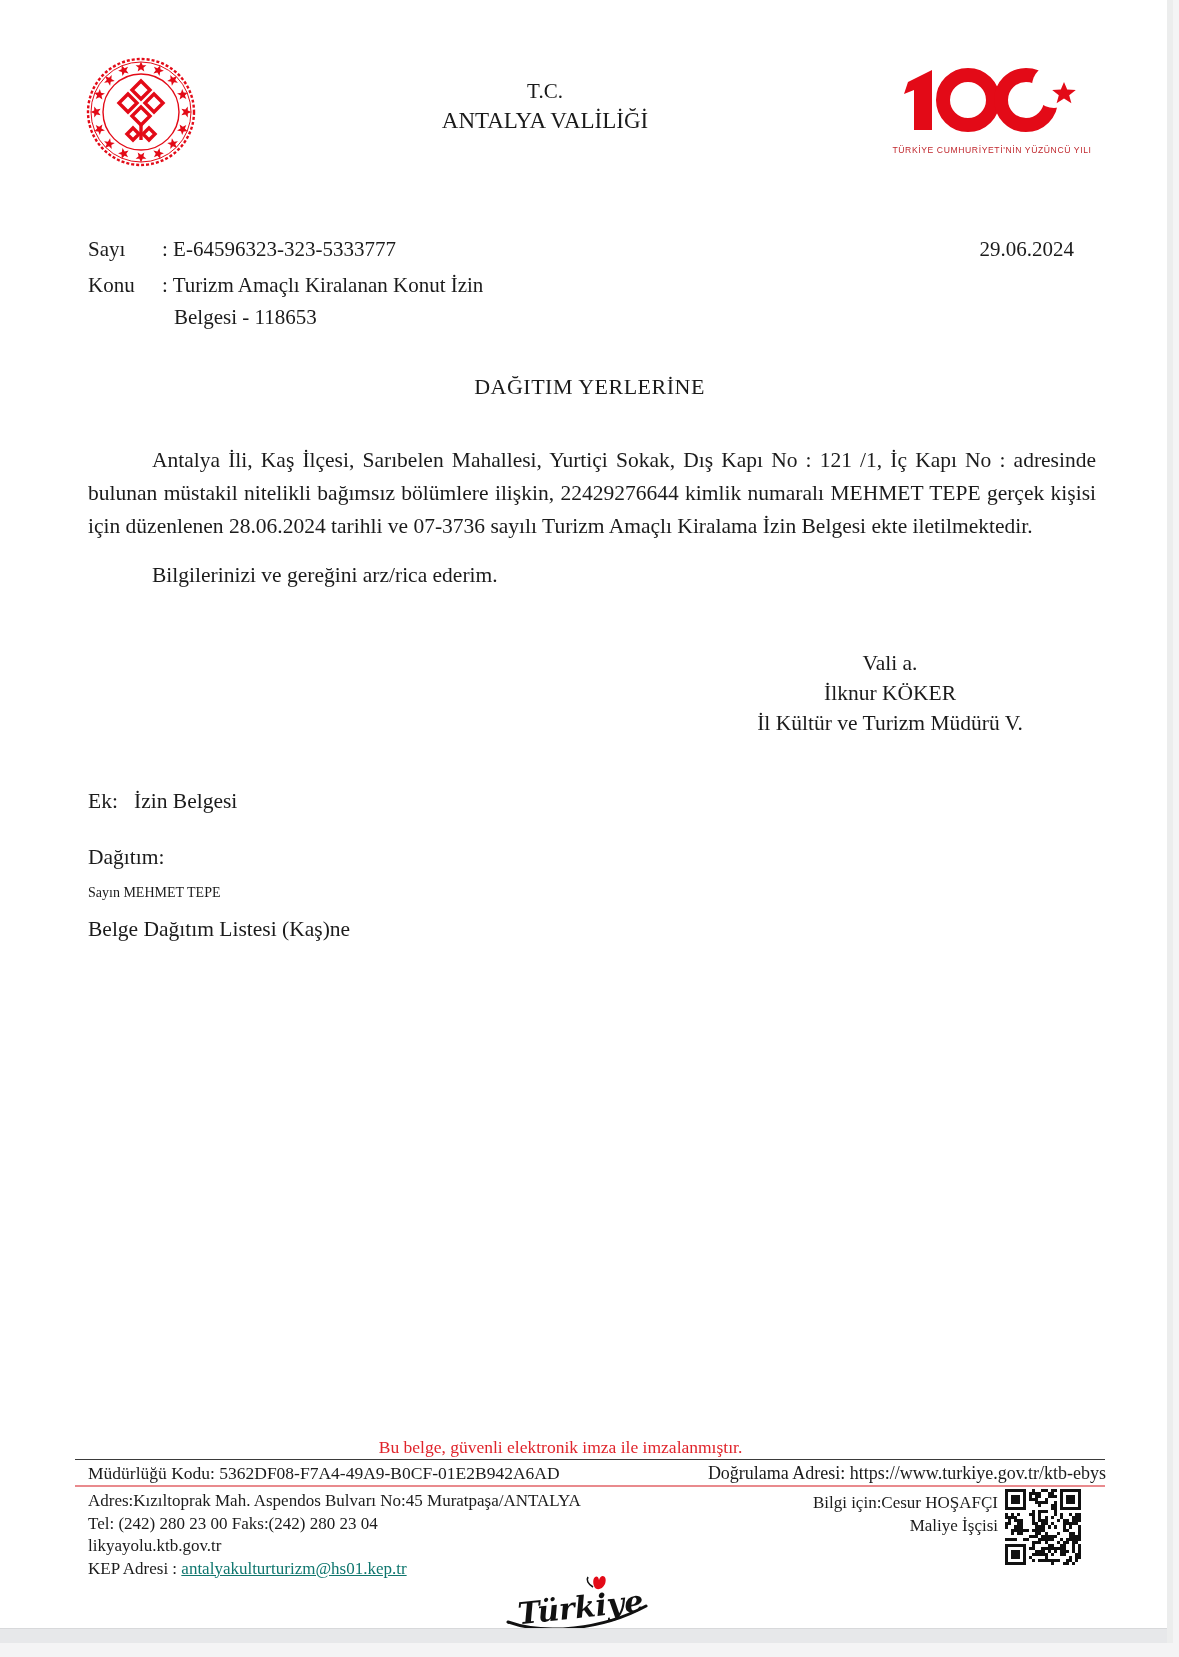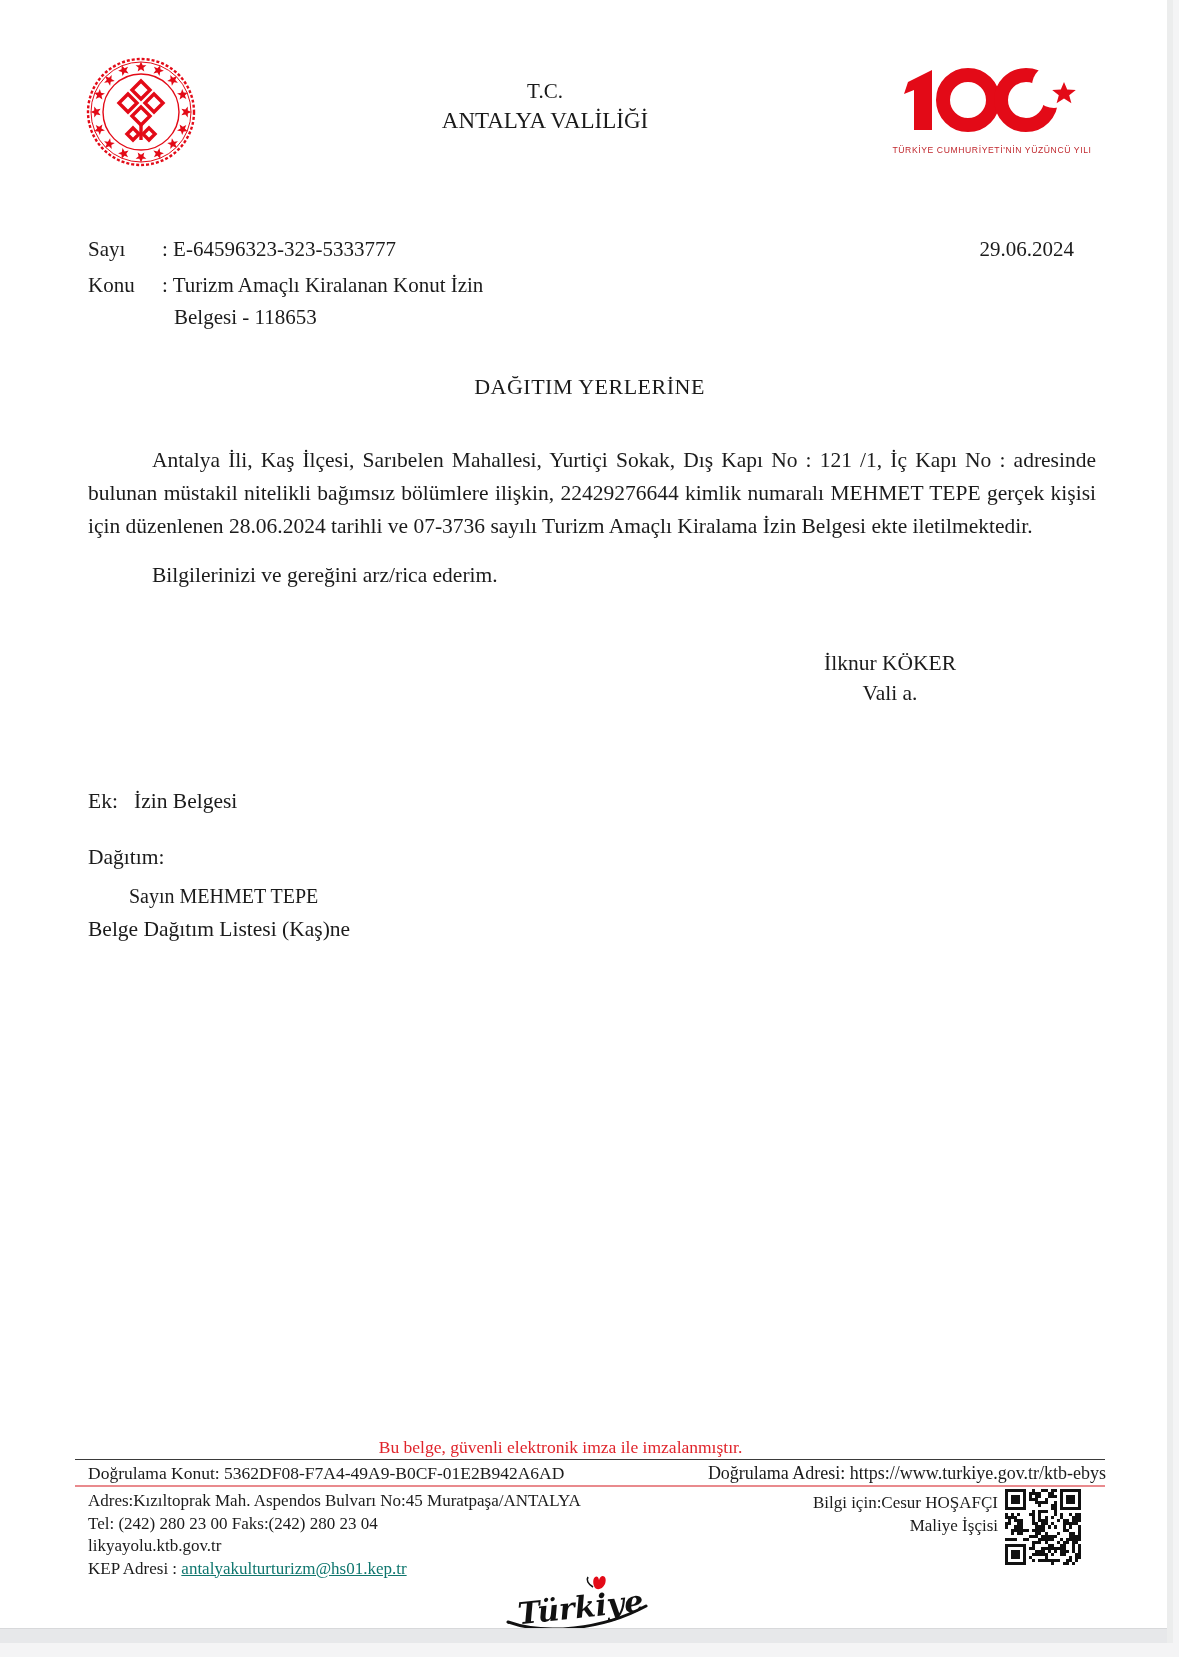--- a/index.html
+++ b/index.html
@@ -36,21 +36,21 @@
   
   .recipient-heading{position:absolute;left:0;top:374px;width:1179px;text-align:center;font-size:22px;letter-spacing:.5px;}
   .body-par{position:absolute;left:88px;top:444px;width:1008px;font-size:21.5px;line-height:33px;text-align:justify;text-indent:64px;margin:0;}
   .body-par2{position:absolute;left:88px;top:563px;width:1008px;font-size:21.5px;text-indent:64px;margin:0;}
 
   .signature{position:absolute;left:600px;top:648px;width:580px;text-align:center;font-size:21.5px;line-height:30px;}
 
   .ek-row{position:absolute;left:88px;top:789px;font-size:21.5px;}
   .ek-label{display:inline-block;width:46px;}
   .dagitim-label{position:absolute;left:88px;top:845px;font-size:21.5px;}
-  .dist-item1{position:absolute;left:88px;top:885px;font-size:20px;margin-left:41px;}
+  .dist-item1{position:absolute;left:88px;top:885px;font-size:14px;}
   .dist-item2{position:absolute;left:88px;top:917px;font-size:21.5px;}
 
   
   .esign-notice{position:absolute;left:0;top:1437px;width:1121px;text-align:center;font-size:17.5px;color:#e0242b;}
   .fline-top{position:absolute;left:75px;top:1459px;width:1030px;height:0;border-top:1.6px solid #3a3a3a;}
   .verify-code{position:absolute;left:88px;top:1463px;font-size:17.5px;}
   .verify-addr{position:absolute;right:67px;top:1463px;font-size:18px;}
   .fline-red{position:absolute;left:75px;top:1485px;width:1030px;height:0;border-top:2px solid #e98a8d;}
   .addr-block{position:absolute;left:88px;top:1490px;font-size:17px;line-height:22.5px;}
   .kep-link{color:#0f766e;text-decoration:underline;}
@@ -123,36 +123,37 @@
     <span class="meta-label">Konu</span><span>: Turizm Amaçlı Kiralanan Konut İzin</span>
   </div>
   <div class="konu-line2">Belgesi - 118653</div>
 
   <div class="recipient-heading">DAĞITIM YERLERİNE</div>
 
   <p class="body-par">Antalya İli, Kaş İlçesi, Sarıbelen Mahallesi, Yurtiçi Sokak, Dış Kapı No : 121 /1, İç Kapı No : adresinde bulunan müstakil nitelikli bağımsız bölümlere ilişkin, 22429276644 kimlik numaralı MEHMET TEPE gerçek kişisi için düzenlenen 28.06.2024 tarihli ve 07-3736 sayılı Turizm Amaçlı Kiralama İzin Belgesi ekte iletilmektedir.</p>
   <p class="body-par2">Bilgilerinizi ve gereğini arz/rica ederim.</p>
 
   <div class="signature">
+    <div>Vali a.</div>
     <div>İlknur KÖKER</div>
-    <div>Vali a.</div>
+    <div>İl Kültür ve Turizm Müdürü V.</div>
   </div>
 
   <div class="ek-row">
     <span class="ek-label">Ek:</span><span>İzin Belgesi</span>
   </div>
 
   <div class="dagitim-label">Dağıtım:</div>
   <div class="dist-item1">Sayın MEHMET TEPE</div>
   <div class="dist-item2">Belge Dağıtım Listesi (Kaş)ne</div>
 
   <div class="esign-notice">Bu belge, güvenli elektronik imza ile imzalanmıştır.</div>
   <div class="fline-top"></div>
   <div class="verify-code">
-    <span>Doğrulama Konut:</span>
+    <span>Müdürlüğü Kodu:</span>
     <span>5362DF08-F7A4-49A9-B0CF-01E2B942A6AD</span>
   </div>
   <div class="verify-addr">
     <span>Doğrulama Adresi:</span>
     <span>https://www.turkiye.gov.tr/ktb-ebys</span>
   </div>
   <div class="fline-red"></div>
 
   <div class="addr-block">
     <div>Adres:Kızıltoprak Mah. Aspendos Bulvarı No:45 Muratpaşa/ANTALYA</div>

